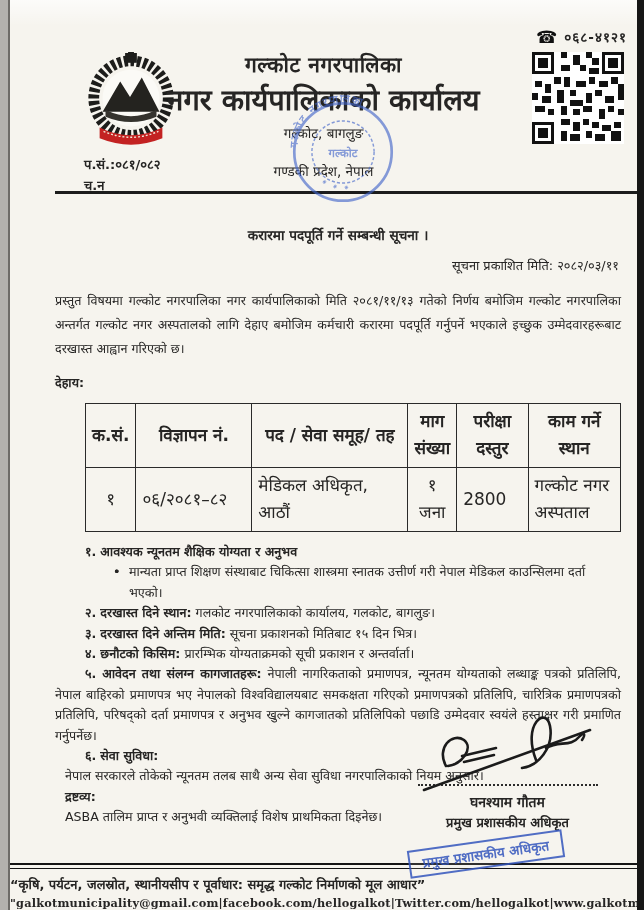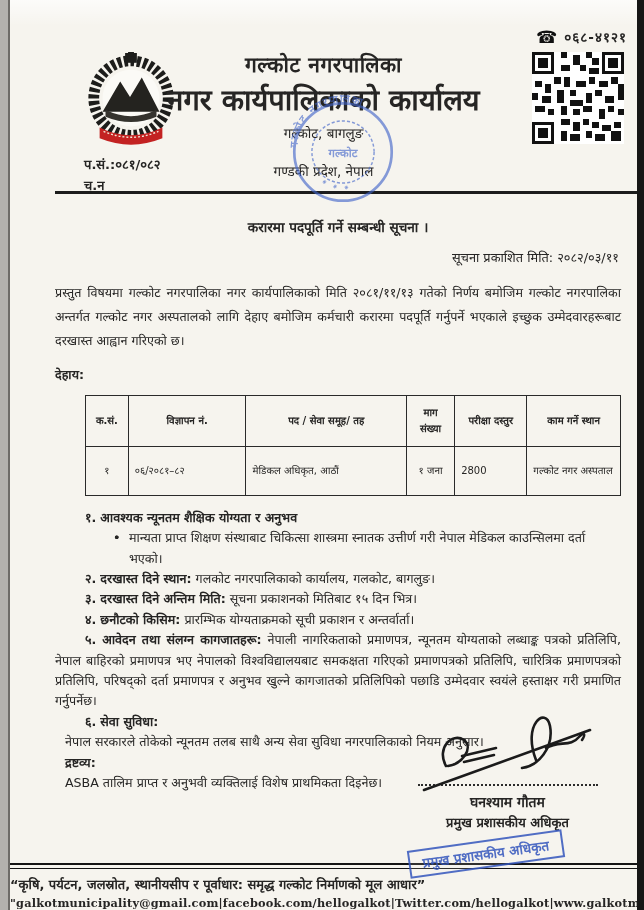--- a/index.html
+++ b/index.html
@@ -30,30 +30,30 @@
   .emblem{position:absolute;left:72px;top:52px;width:98px;height:100px;}
   .round-stamp{position:absolute;left:276px;top:95px;width:114px;height:114px;opacity:.62;z-index:2;}
   .phone-row{position:absolute;right:10px;top:28px;display:flex;align-items:center;gap:7px;z-index:3;}
   .phone-icon{font-size:17px;line-height:1;color:#111;}
   .phone-num{font-size:13.5px;font-weight:bold;letter-spacing:1px;}
   .qr{position:absolute;right:13px;top:52px;width:92px;height:92px;background:#fdfdfb;z-index:3;}
   .refblock{position:absolute;left:74px;top:155px;font-size:13px;font-weight:bold;line-height:1.6;}
   .hdr-rule{position:absolute;left:45px;right:0;top:191px;height:3px;background:#1c1c1c;}
   
   .content{position:absolute;left:45px;right:16px;top:200px;font-size:12.6px;line-height:1.62;}
-  .notice-title{text-align:center;font-weight:bold;font-size:13.6px;margin-top:16px;}
+  .notice-title{text-align:center;font-weight:bold;font-size:13.6px;margin-top:24px;}
   .pub-date{text-align:right;font-weight:normal;font-size:12.8px;margin-top:10px;padding-right:2px;}
   .intro{margin-top:12px;text-align:justify;line-height:1.9;}
   .dehaya{margin-top:12px;font-weight:bold;}
-  table.vacancy{border-collapse:collapse;margin:10px 0 12px 30px;width:calc(100% - 30px);font-size:10px;}
+  table.vacancy{border-collapse:collapse;margin:10px 0 0 30px;width:calc(100% - 30px);font-size:17px;}
   table.vacancy th,table.vacancy td{border:1.5px solid #2a2a2a;padding:4px 6px;}
   table.vacancy th{font-weight:bold;text-align:center;height:42px;}
   table.vacancy td{height:40px;}
   td.c{text-align:center;}
-  .items{margin-top:0;}
+  .items{margin-top:10px;}
   .item{margin-left:30px;}
   .item .num,.lbl{font-weight:bold;}
   .item.hang{margin-left:0;text-indent:30px;text-align:justify;}
   .bullet{margin-left:58px;padding-left:16px;position:relative;}
   .bullet .dot{position:absolute;left:0;top:0;}
   .note-label{font-weight:bold;margin-left:10px;}
   .note-line{margin-left:10px;}
   
   .sigblock{position:absolute;right:22px;top:782px;width:215px;text-align:center;z-index:2;}
   .sig-svg{position:absolute;left:18px;top:-78px;width:190px;height:90px;}

